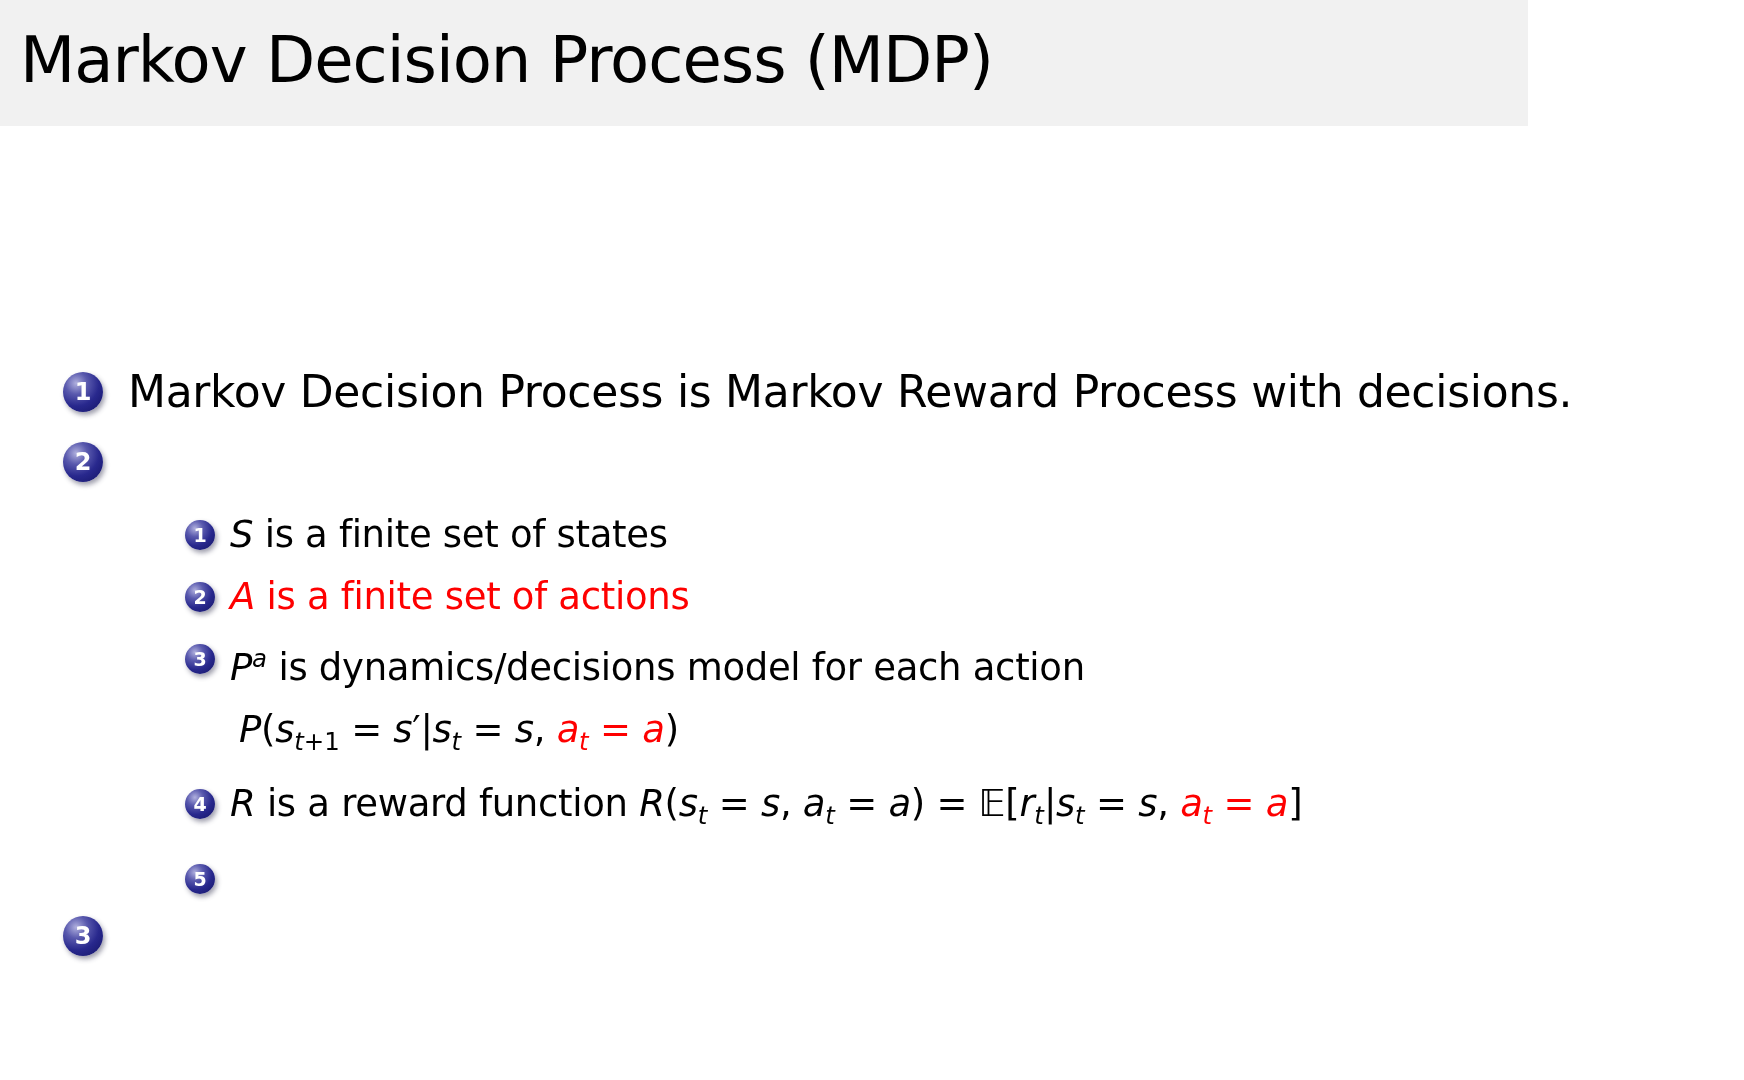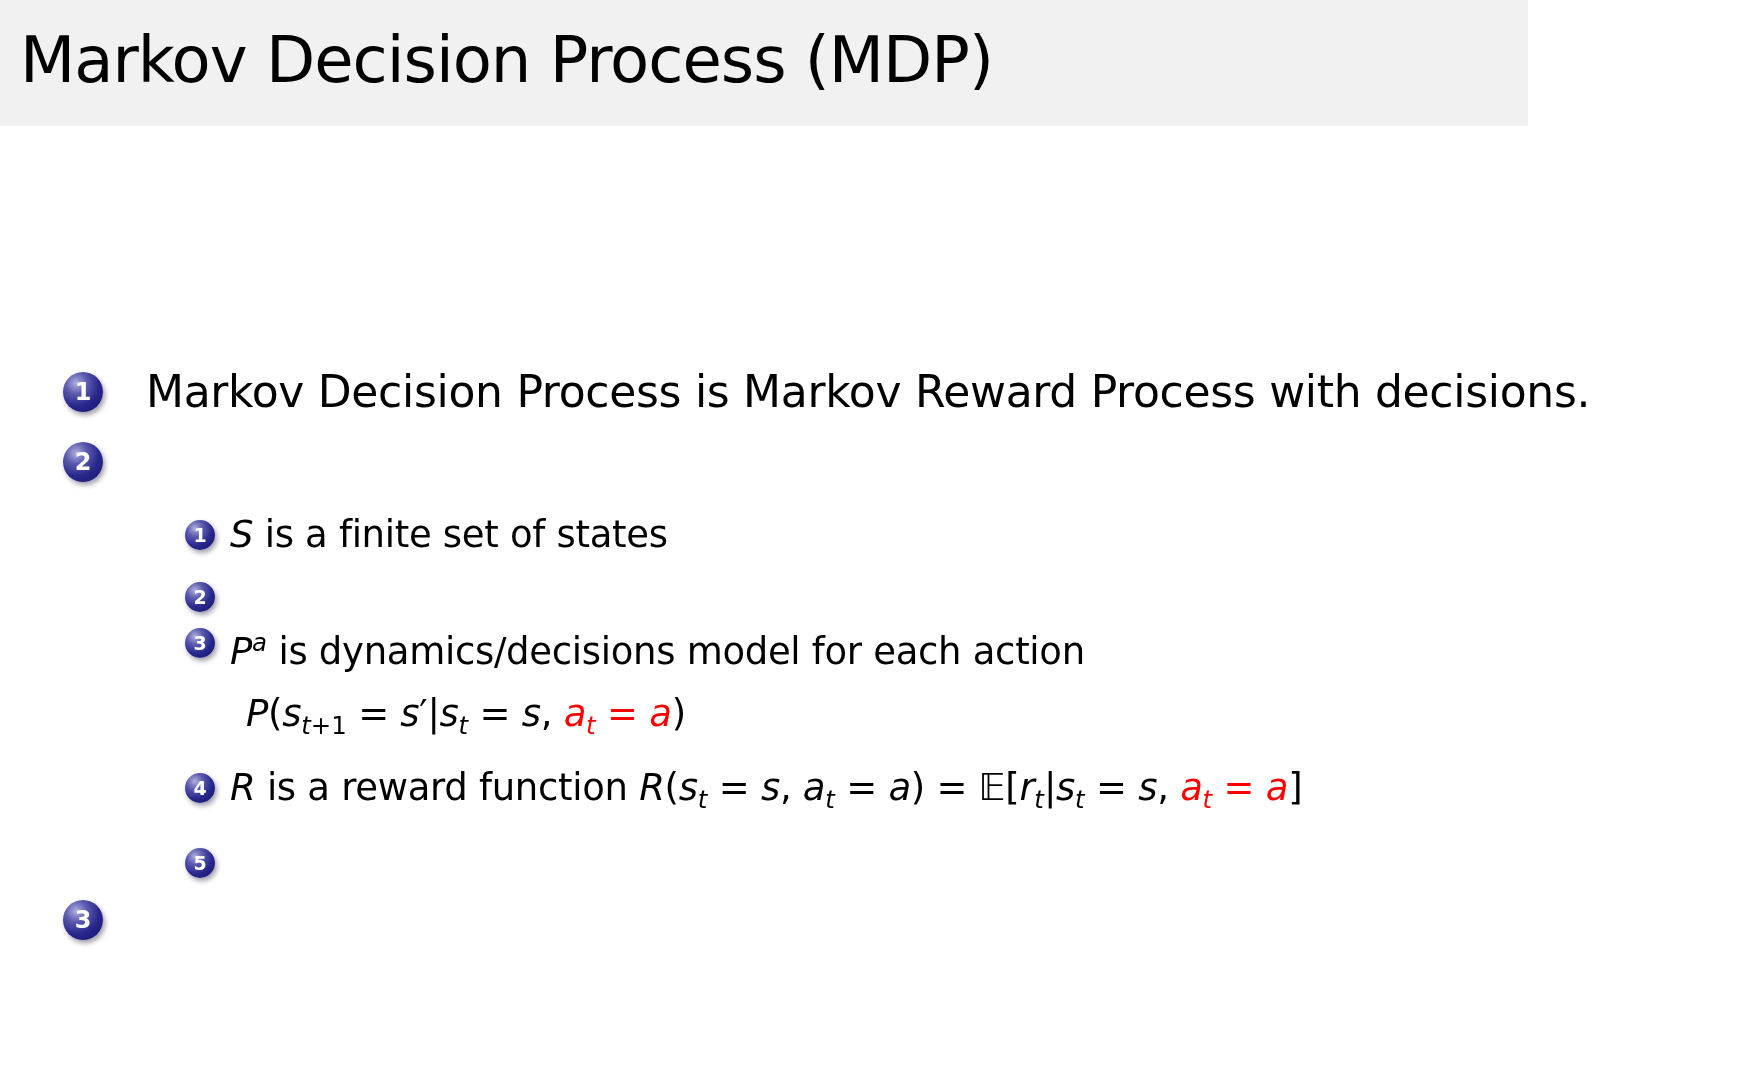--- a/index.html
+++ b/index.html
@@ -27,27 +27,27 @@
   .content {
     position: absolute; top: 364px; left: 0;
     width: 1744px;
     padding-left: 63px;
     box-sizing: border-box;
   }
   .row { display: flex; align-items: flex-start; white-space: nowrap; }
   .txt { letter-spacing: -0.3px; }
 
   .l1 { font-size: 44px; line-height: 56px; margin-bottom: 14px; }
-  .l1 > .txt { margin-left: 43px; }
+  .l1 > .txt { margin-left: 25px; }
 
   .sublist { margin-top: 22px; margin-bottom: 0; }
   .l2 { font-size: 37px; line-height: 62px; margin-left: 122px; }
   .l2 > .txt { margin-left: 15px; }
   .l2.cont { margin-left: 122px; padding-left: 45px; }
-  .l2.cont > .txt { margin-left: 16px; }
+  .l2.cont > .txt { margin-left: 9px; }
 
   .last-l1 { margin-top: 14px; }
 
   
   .ball {
     flex: 0 0 auto;
     border-radius: 50%;
     background: radial-gradient(circle at 33% 28%,
                 #b0b0de 0%, #5a5aae 28%, #28288d 58%, #131364 100%);
     box-shadow: 2px 3px 5px rgba(40,40,70,0.45);
@@ -81,20 +81,21 @@
       <div class="row l1">
         <span class="ball b1">2</span>
       </div>
       <div class="sublist">
         <div class="row l2">
           <span class="ball b2">1</span>
           <div class="txt"><span class="m">S</span><span> is a finite set of states</span></div>
         </div>
         <div class="row l2">
           <span class="ball b2">2</span>
+          <div class="txt"><span class="m red">A</span><span class="red"> is a finite set of actions</span></div>
         </div>
         <div class="row l2">
           <span class="ball b2">3</span>
           <div class="txt"><span class="m">P</span><span class="m sup">a</span><span> is dynamics/decisions model for each action</span></div>
         </div>
         <div class="row l2 cont">
           <div class="txt"><span class="m">P</span><span>(</span><span class="m">s</span><span class="m sub">t</span><span class="sub">+1</span><span> = </span><span class="m">s</span><span>′</span><span>|</span><span class="m">s</span><span class="m sub">t</span><span> = </span><span class="m">s</span><span>, </span><span class="m red">a</span><span class="m sub red">t</span><span class="red"> = </span><span class="m red">a</span><span>)</span></div>
         </div>
         <div class="row l2">
           <span class="ball b2">4</span>

